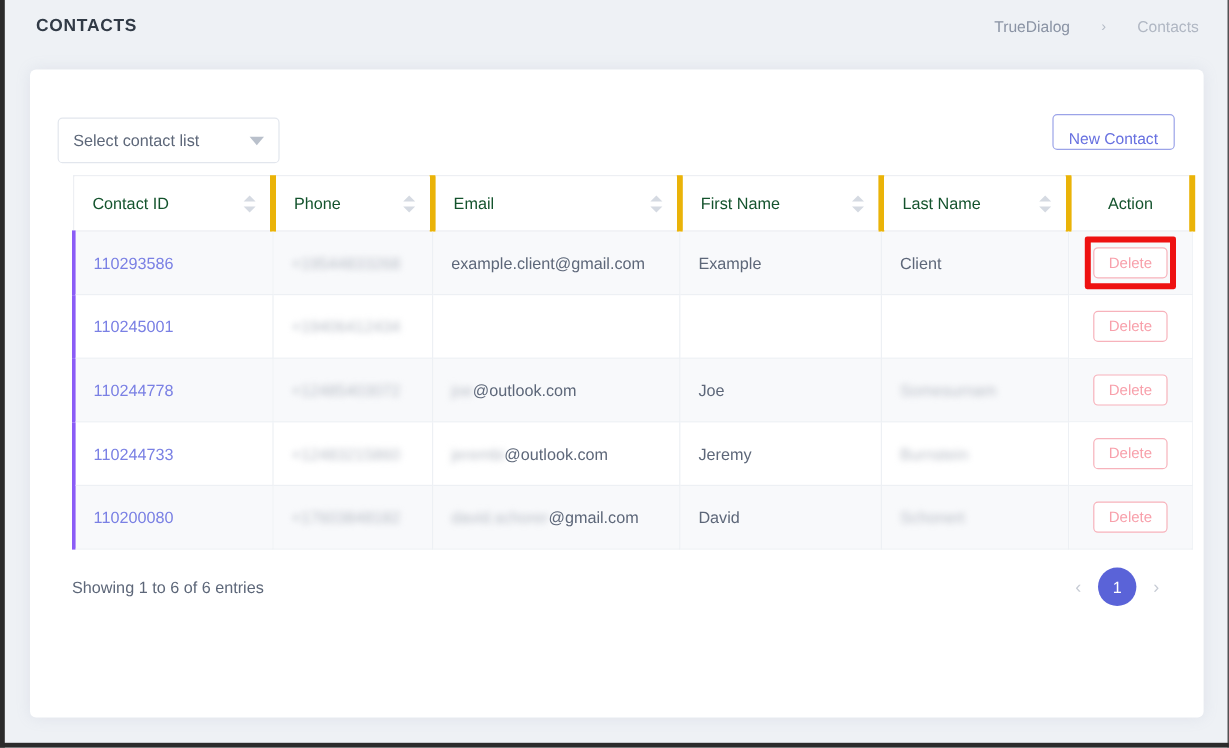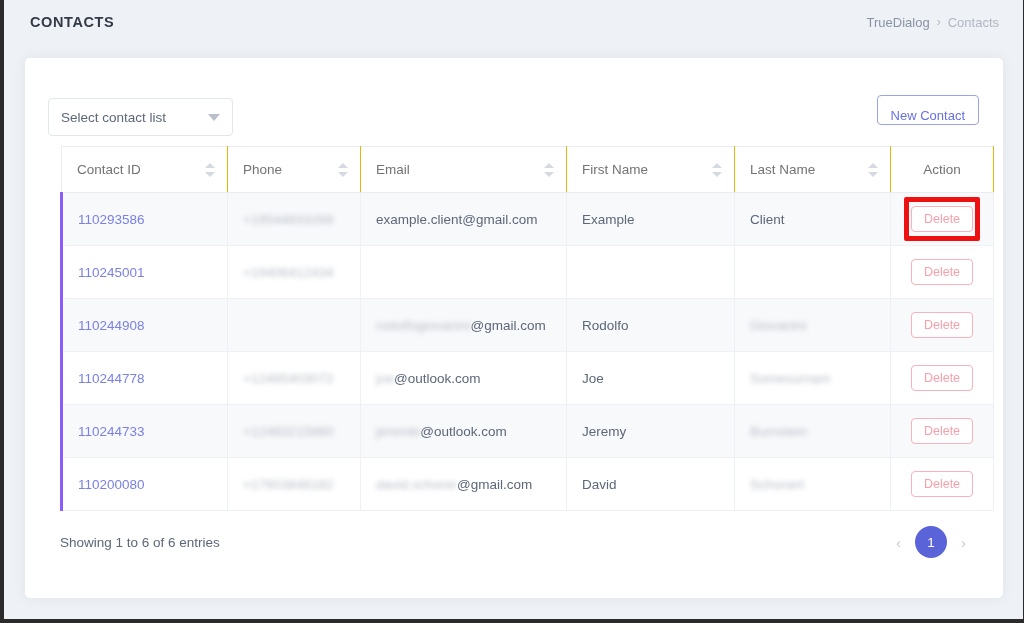--- a/index.html
+++ b/index.html
@@ -28,21 +28,21 @@
   }
   .page-title {
     font-size: 14.5px;
     font-weight: bold;
     letter-spacing: 0.6px;
     color: #313a46;
   }
   .breadcrumb {
     display: flex;
     align-items: flex-start;
-    gap: 7px;
+    gap: 26px;
     font-size: 13px;
   }
   .crumb-link { color: #8a93a4; }
   .crumb-sep  { color: #b4bbc6; font-size: 12px; }
   .crumb-current { color: #b0b7c3; }
 
   
   .card {
     position: relative;
     margin: 0 20px 0 21px;
@@ -119,24 +119,24 @@
 
   
   .table-wrap { margin: 0 13px; }
   table { width: 932px; border-collapse: collapse; table-layout: fixed; }
 
   thead th {
     height: 46px;
     background: #ffffff;
     border-top: 1px solid #e9ecf1;
     border-bottom: 1px solid #e9ecf1;
-    border-right: 1px solid #eab308;
+    border-right: 5px solid #eab308;
     font-size: 13.5px;
     font-weight: normal;
-    color: #737373;
+    color: #14532d;
     text-align: left;
     padding: 0 15px;
     position: relative;
   }
   thead th:first-child { border-left: 1px solid #e9ecf1; }
   thead th.action-col { text-align: center; padding: 0; }
 
   .sort-icon {
     position: absolute;
     right: 12px;
@@ -328,28 +328,20 @@
           </tr>
           <tr>
             <td><span class="id-link">110245001</span></td>
             <td><span class="redacted">+19406412434</span></td>
             <td></td>
             <td></td>
             <td></td>
             <td class="action-cell"><button class="delete-btn">Delete</button></td>
           </tr>
           <tr>
-            <td><span class="id-link">110244908</span></td>
-            <td></td>
-            <td><span class="redacted">rodolfogiovanini</span><span>@gmail.com</span></td>
-            <td><span>Rodolfo</span></td>
-            <td><span class="redacted">Giovanini</span></td>
-            <td class="action-cell"><button class="delete-btn">Delete</button></td>
-          </tr>
-          <tr>
             <td><span class="id-link">110244778</span></td>
             <td><span class="redacted">+12485403072</span></td>
             <td><span class="redacted">joe</span><span>@outlook.com</span></td>
             <td><span>Joe</span></td>
             <td><span class="redacted">Somesurnam</span></td>
             <td class="action-cell"><button class="delete-btn">Delete</button></td>
           </tr>
           <tr>
             <td><span class="id-link">110244733</span></td>
             <td><span class="redacted">+12483215860</span></td>

